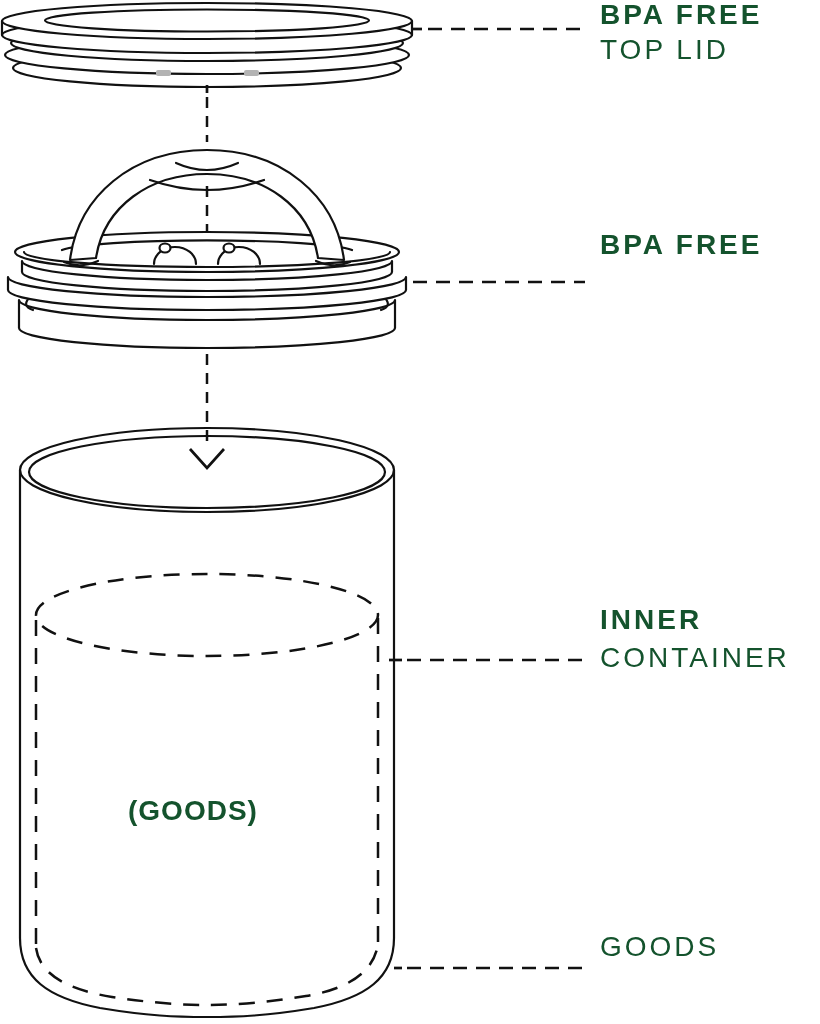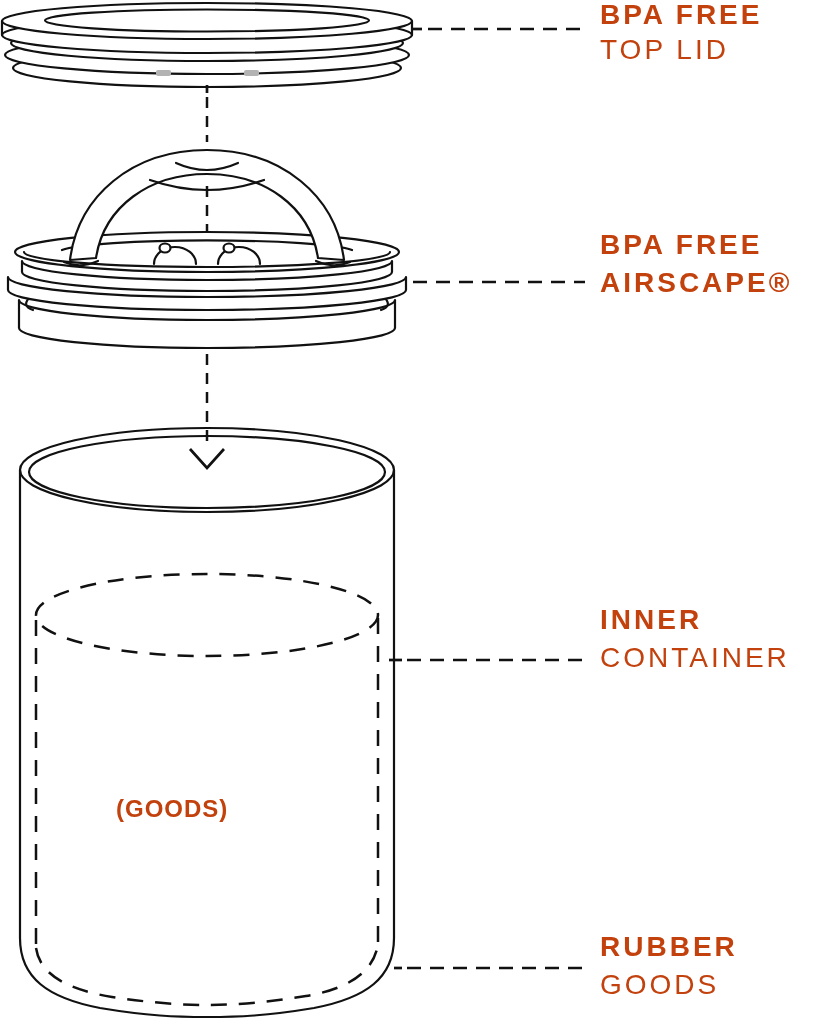--- a/index.html
+++ b/index.html
@@ -1,34 +1,34 @@
 <!DOCTYPE html>
 <html><head>
 <meta charset="utf-8">
 <style>
   html,body{margin:0;padding:0;background:#ffffff;}
   .stage{
     position:relative;width:820px;height:1024px;background:#ffffff;
-    overflow:hidden;font-family:"Liberation Sans",sans-serif;color:#c2410c;
+    overflow:hidden;font-family:"Liberation Sans",sans-serif;color:#14532d;
   }
   .stage svg{position:absolute;left:0;top:0;}
   
   .ln{fill:none;stroke:#111111;stroke-width:2.2;stroke-linecap:round;stroke-linejoin:round;}
   .fw{fill:#ffffff;stroke:#111111;stroke-width:2.2;stroke-linecap:round;stroke-linejoin:round;}
   .cdash{fill:none;stroke:#111111;stroke-width:2.7;stroke-dasharray:14 9;stroke-linecap:butt;}
   .vdash{fill:none;stroke:#111111;stroke-width:2.5;stroke-dasharray:11 8;stroke-linecap:butt;}
   .gdash{fill:none;stroke:#111111;stroke-width:2.5;stroke-dasharray:16 12;stroke-linecap:butt;}
   .sold{fill:none;stroke:#111111;stroke-width:2.7;stroke-linecap:butt;}
   
   .label{position:absolute;left:600px;white-space:nowrap;letter-spacing:3px;}
   .label div{font-size:28px;line-height:38px;font-weight:400;}
   .label .b{font-weight:700;}
   .label.lh35 div{line-height:35px;}
   .goods{
-    position:absolute;left:116px;top:795px;font-size:24px;font-weight:700;
+    position:absolute;left:128px;top:795px;font-size:28px;font-weight:700;
     letter-spacing:1px;white-space:nowrap;
   }
 </style>
 </head>
 <body>
 
 <div class="stage">
 
   <svg width="820" height="1024" viewBox="0 0 820 1024">
 
@@ -102,27 +102,25 @@
     </g>
   </svg>
 
   <div class="label lh35" style="top:-3px">
     <div class="b">BPA FREE</div>
     <div>TOP LID</div>
   </div>
 
   <div class="label" style="top:226px">
     <div class="b">BPA FREE</div>
-    <div class="b">AIRSCAPE®</div>
   </div>
 
   <div class="label" style="top:601px">
     <div class="b">INNER</div>
     <div>CONTAINER</div>
   </div>
 
   <div class="label" style="top:928px">
-    <div class="b">RUBBER</div>
     <div>GOODS</div>
   </div>
 
   <div class="goods">(GOODS)</div>
 </div>
 
 </body></html>

